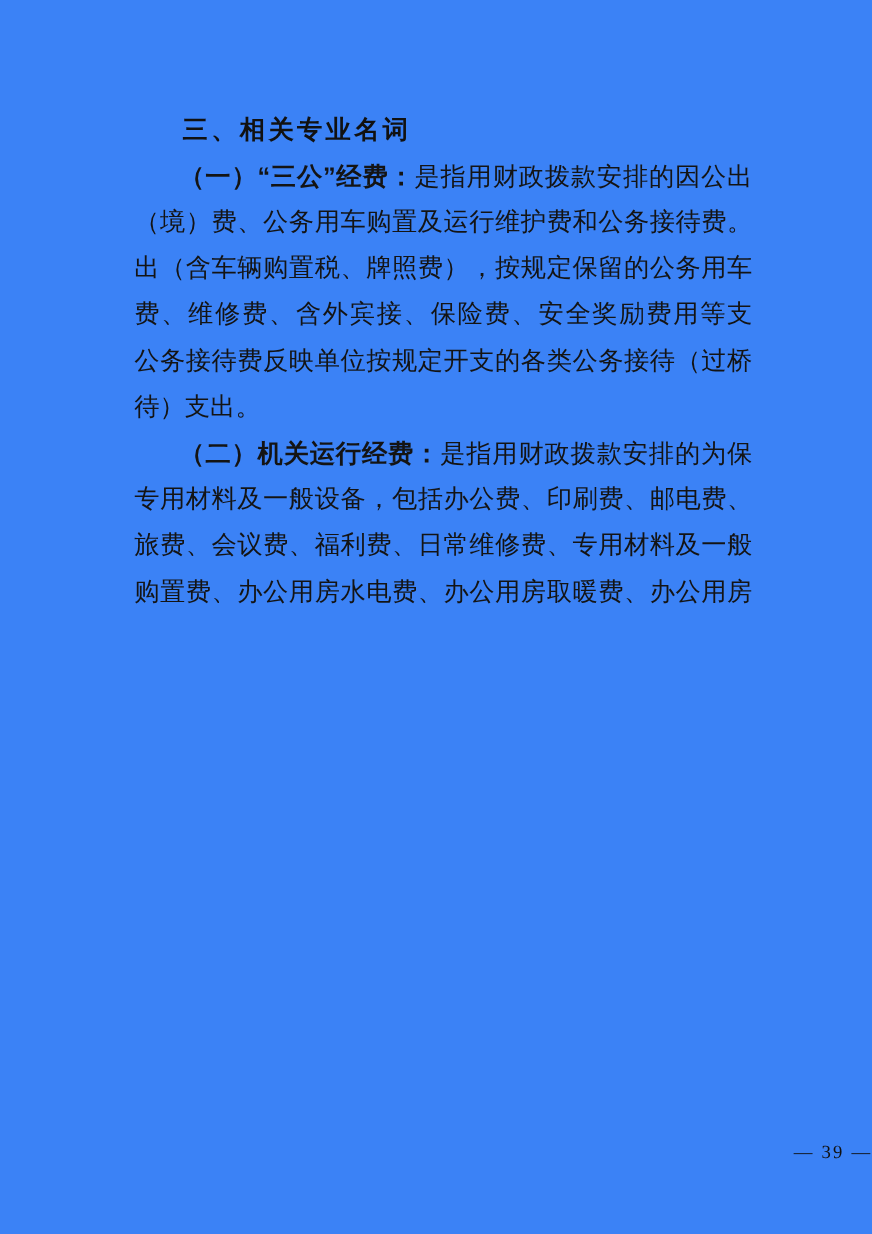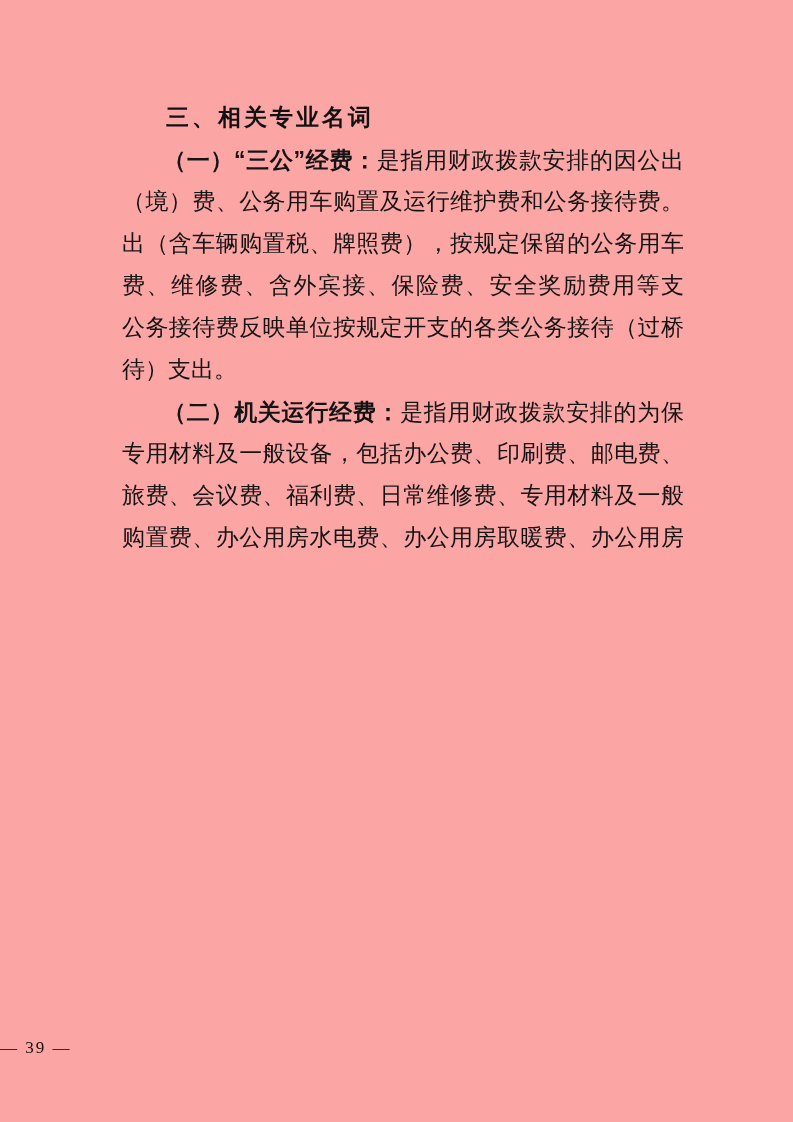--- a/index.html
+++ b/index.html
@@ -4,21 +4,21 @@
 <style>
   html, body {
     margin: 0;
     padding: 0;
     background: #ffffff;
   }
   .page {
     position: relative;
     width: 793px;
     height: 1122px;
-    background: #fca5a5;
+    background: #3b82f6;
     overflow: hidden;
     color: #111111;
   }
   .content {
     position: absolute;
     left: 122px;
     top: 96px;
     width: 562px;
   }
   .heading {
@@ -54,21 +54,21 @@
   }
   .lead {
     font-family: "Liberation Sans", "DejaVu Sans", sans-serif;
     font-weight: bold;
   }
   .footer {
     position: absolute;
     top: 1038px;
     left: 0;
     width: 100%;
-    text-align: left;
+    text-align: right;
     font-family: "Liberation Serif", "DejaVu Serif", serif;
     font-size: 17px;
     line-height: 20px;
     letter-spacing: 2px;
     color: #111111;
   }
 </style>
 </head>
 <body>
 

